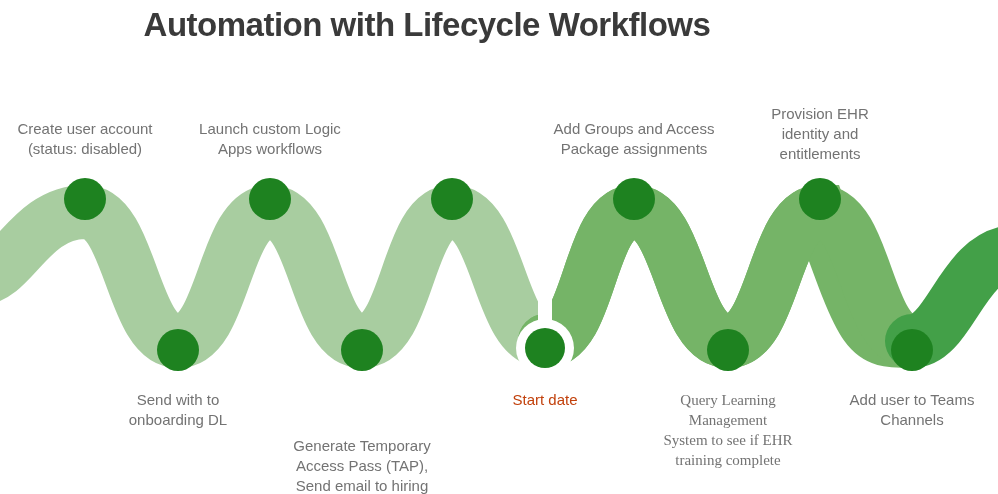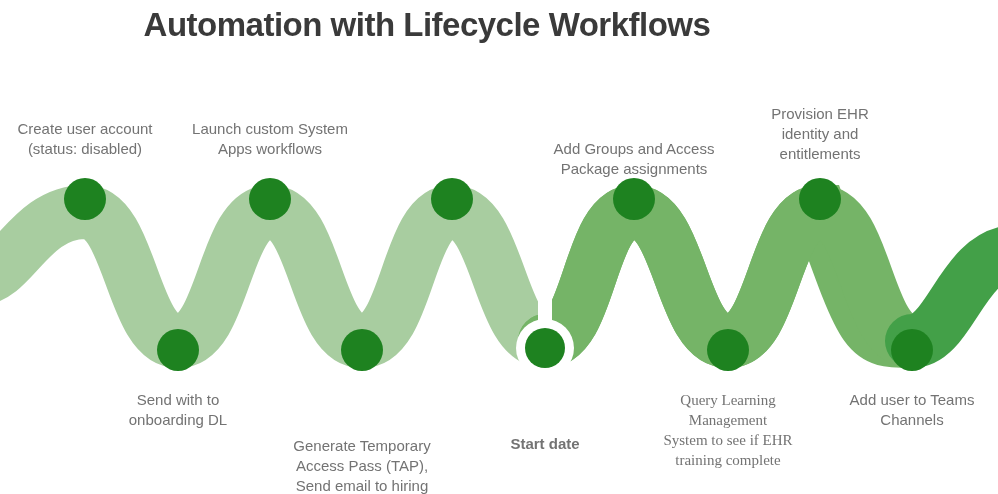--- a/index.html
+++ b/index.html
@@ -22,21 +22,21 @@
   .label{
     position:absolute;
     width:210px;
     transform:translateX(-50%);
     text-align:center;
     font-size:15px;
     line-height:20px;
     color:#737373;
     white-space:pre-line;
   }
-  .label.emphasis{font-weight:700;color:#737373;margin-top:44px;}
+  .label.emphasis{font-weight:400;color:#c2410c;}
   #ribbon-svg{position:absolute;top:0;left:0;}
 </style>
 </head>
 <body>
 
 <div id="canvas">
 
   <div id="title">Automation with Lifecycle Workflows</div>
 
   <svg id="ribbon-svg" width="998" height="494" viewBox="0 0 998 494">
@@ -70,23 +70,23 @@
 
     <circle cx="178" cy="350" r="21" fill="#1e8220"></circle>
     <circle cx="362" cy="350" r="21" fill="#1e8220"></circle>
     <circle cx="545" cy="348" r="20" fill="#1e8220"></circle>
     <circle cx="728" cy="350" r="21" fill="#1e8220"></circle>
     <circle cx="912" cy="350" r="21" fill="#1e8220"></circle>
   </svg>
 
   <div class="label" style="left:85px;top:119px;">Create user account
 (status: disabled)</div>
-  <div class="label" style="left:270px;top:119px;">Launch custom System
+  <div class="label" style="left:270px;top:119px;">Launch custom Logic
 Apps workflows</div>
-  <div class="label" style="left:634px;top:119px;margin-top:20px;">Add Groups and Access
+  <div class="label" style="left:634px;top:119px;">Add Groups and Access
 Package assignments</div>
   <div class="label" style="left:820px;top:104px;">Provision EHR
 identity and
 entitlements</div>
 
   <div class="label" style="left:178px;top:390px;">Send with to
 onboarding DL</div>
   <div class="label" style="left:362px;top:390px;margin-top:46px;">Generate Temporary
 Access Pass (TAP),
 Send email to hiring

